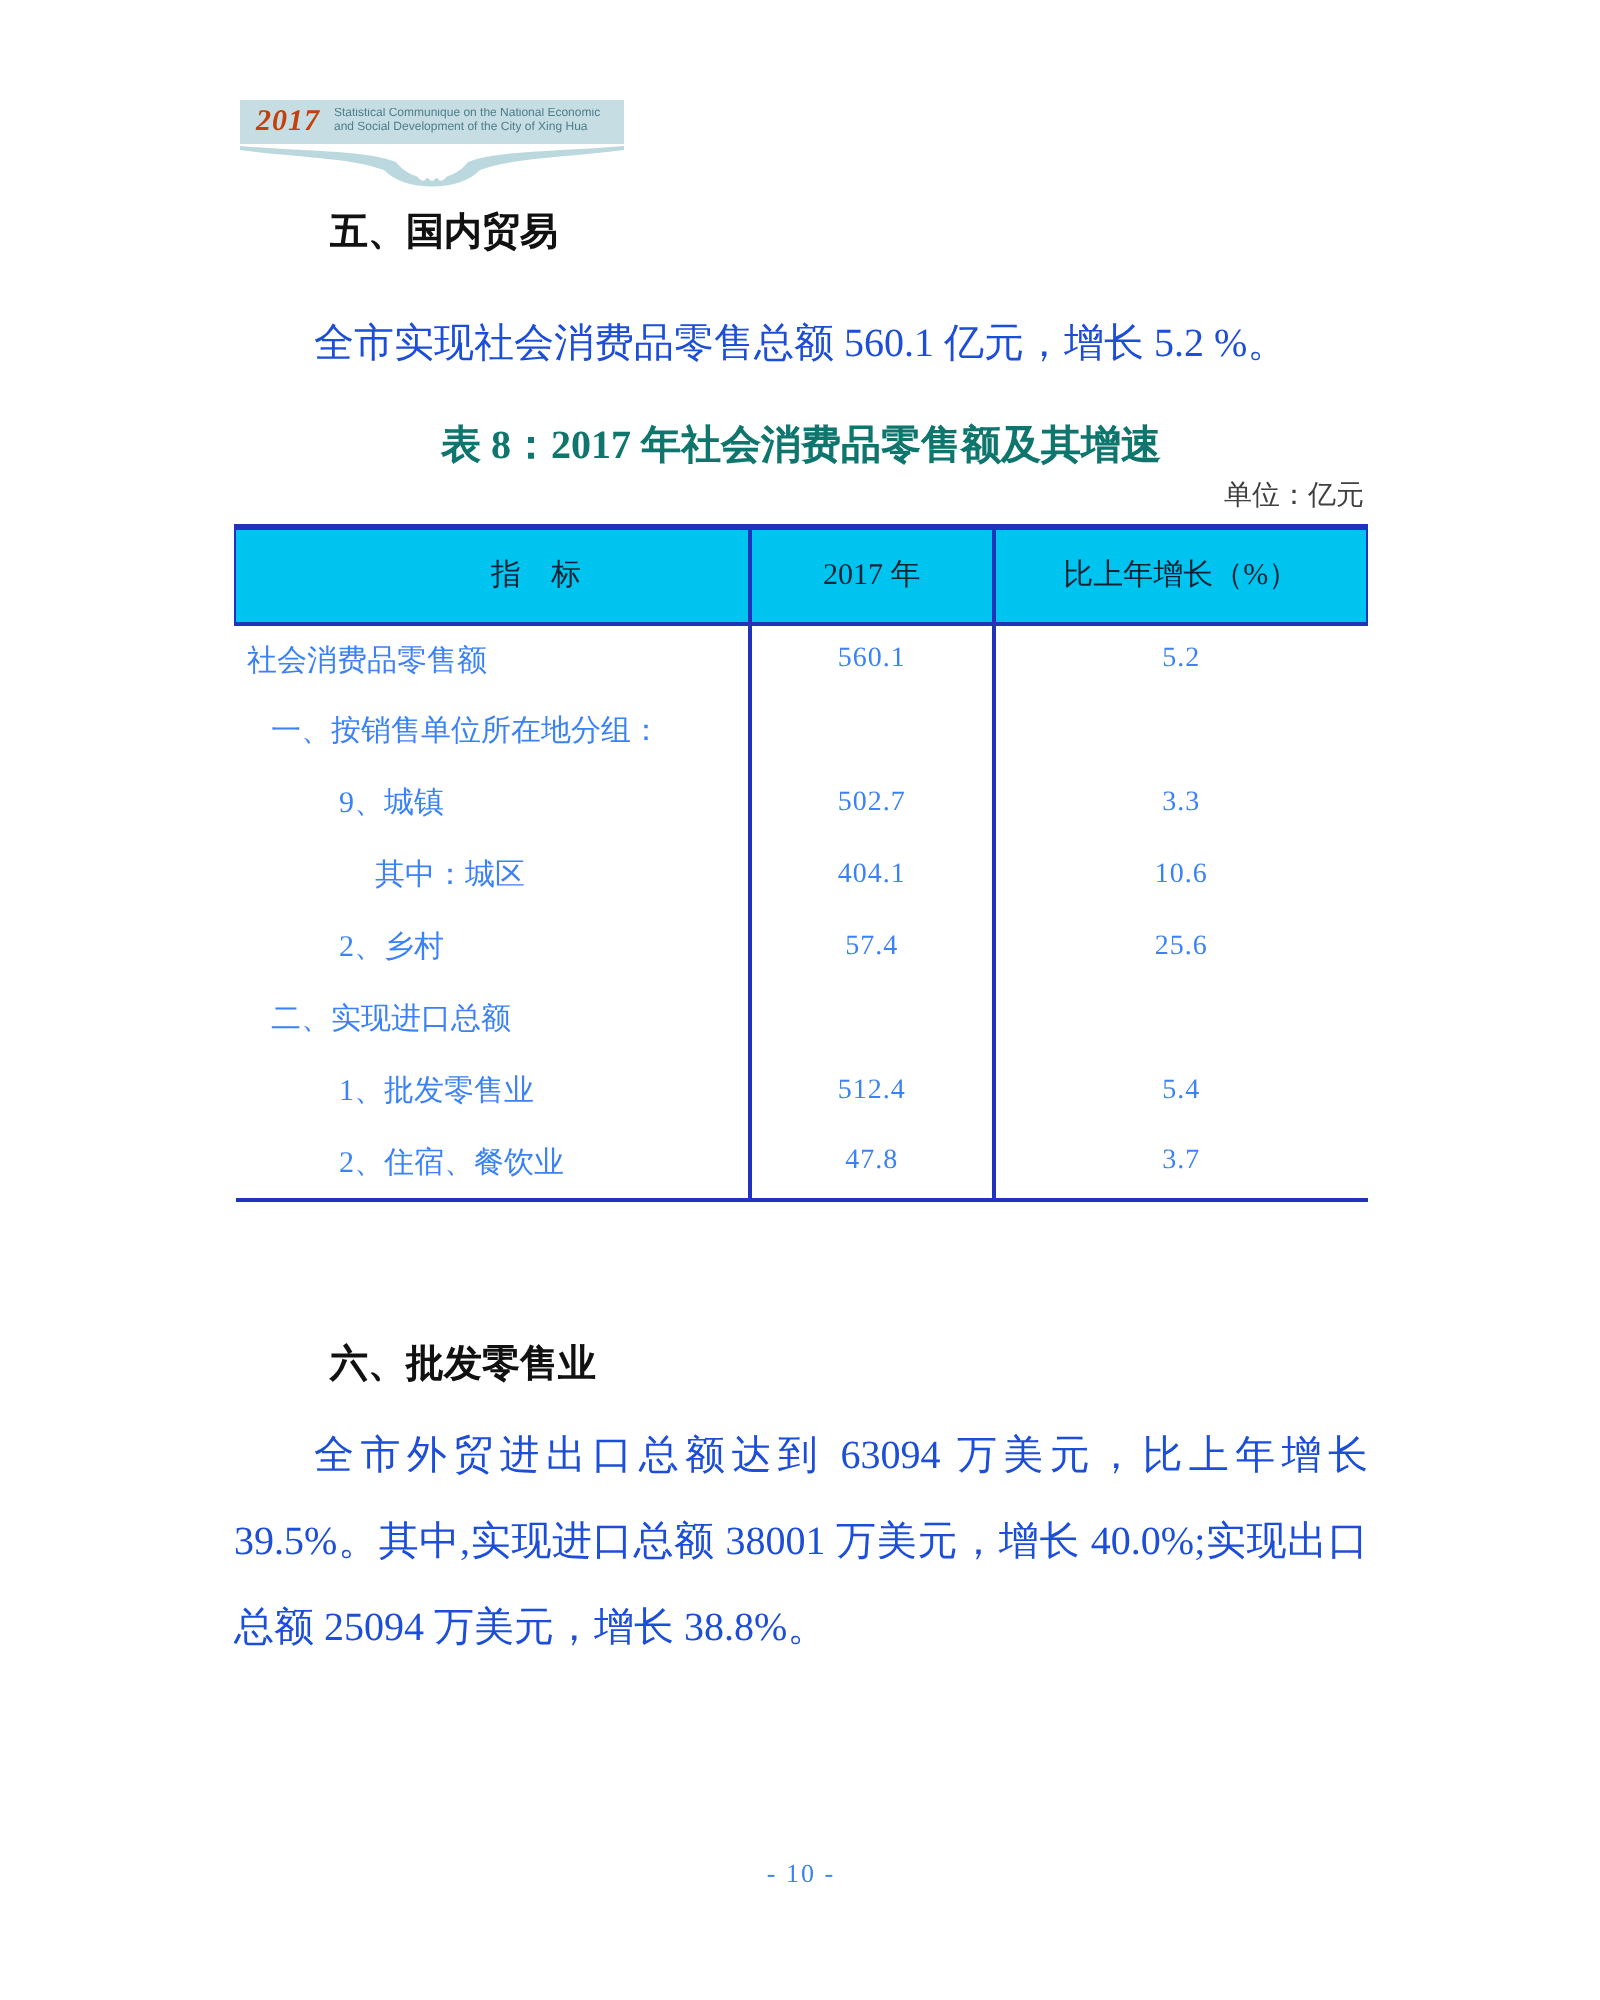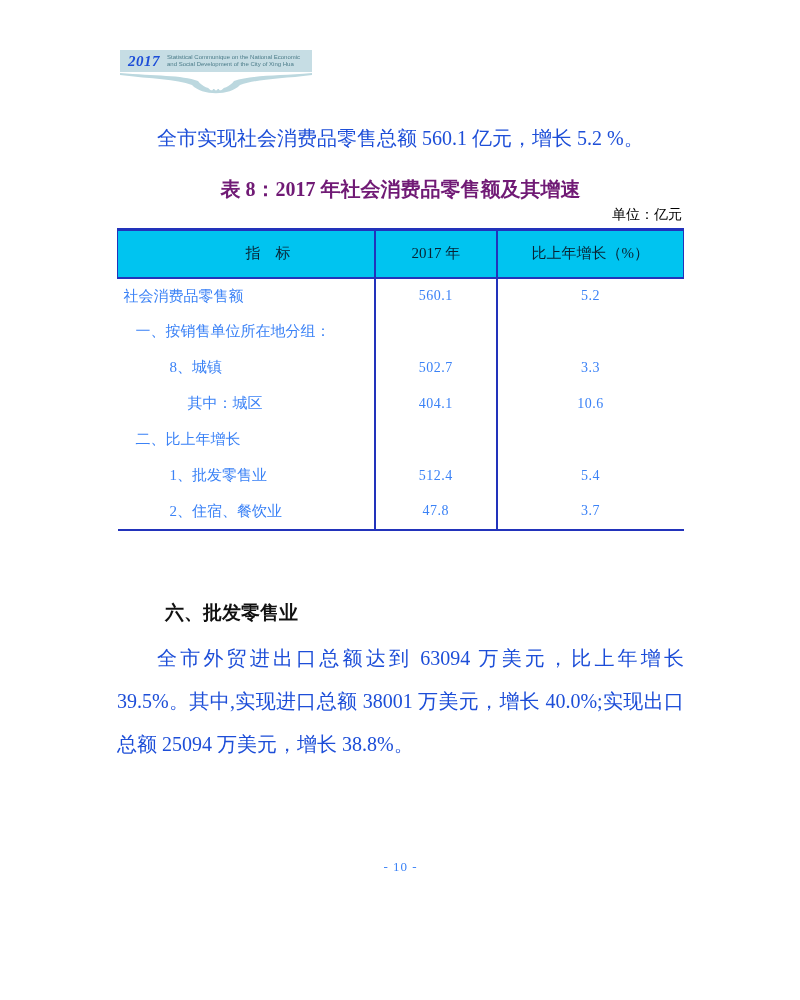--- a/index.html
+++ b/index.html
@@ -17,21 +17,21 @@
   .page{width:567px;margin-left:117px;padding-top:50px;}
 
   
   .banner-wrap{width:192px;margin-left:3px;}
   .banner{
     background:var(--banner-bg);
     height:22px;display:flex;align-items:center;padding:0 6px 0 8px;
   }
   .banner-year{
     font-family:"Liberation Serif",serif;font-style:italic;font-weight:bold;
-    font-size:15px;color:#1d4ed8;margin-right:7px;letter-spacing:0.5px;
+    font-size:15px;color:#c2410c;margin-right:7px;letter-spacing:0.5px;
   }
   .banner-tagline{
     font-family:"Liberation Sans","DejaVu Sans",sans-serif;
     font-size:6px;line-height:7px;color:#4d7d8a;overflow:hidden;white-space:nowrap;
   }
   .banner-svg{display:block;}
 
   
   .section-heading{
     font-family:"Liberation Sans","DejaVu Sans",sans-serif;
@@ -42,24 +42,24 @@
   .para{
     font-size:20px;line-height:30px;text-indent:2em;color:#1d4ed8;
   }
   .para-1{margin-top:27px;}
   .heading-6{margin-top:69px;}
   .para-2{margin-top:11px;line-height:43px;text-align:justify;}
 
   
   .table-title{
     margin-top:22px;text-align:center;
-    font-size:20px;font-weight:bold;line-height:28px;color:#701a75;
+    font-size:20px;font-weight:bold;line-height:28px;color:#0f766e;
   }
   .unit-line{
-    margin-top:3px;text-align:right;font-size:14px;line-height:18px;color:#000000;
+    margin-top:3px;text-align:right;font-size:14px;line-height:18px;color:#404040;
     padding-right:2px;
   }
 
   
   table.stat{
     margin-top:4px;width:567px;border-collapse:collapse;table-layout:fixed;
     border-bottom:2px solid var(--table-border);
   }
   col.c1{width:45.5%;} col.c2{width:21.5%;} col.c3{width:33%;}
   thead th{
@@ -106,20 +106,21 @@
     <svg class="banner-svg" width="192" height="24" viewBox="0 0 192 24">
       <path d="M0,1 C35,4 62,3 78,9 C86,20 106,20 114,9 C130,3 157,4 192,1 L192,3 C160,7 136,7 120,13 C110,24 82,24 72,13 C56,7 32,7 0,3 Z" fill="#bcd8df"></path>
       <g fill="#ffffff">
         <ellipse cx="96" cy="12" rx="2.6" ry="6.5"></ellipse>
         <ellipse cx="89.5" cy="13.5" rx="2.4" ry="5.5" transform="rotate(-32 89.5 13.5)"></ellipse>
         <ellipse cx="102.5" cy="13.5" rx="2.4" ry="5.5" transform="rotate(32 102.5 13.5)"></ellipse>
       </g>
     </svg>
   </div>
 
+  <h2 class="section-heading heading-5">五、国内贸易</h2>
   <p class="para para-1">全市实现社会消费品零售总额 560.1 亿元，增长 5.2 %。</p>
 
   <h3 class="table-title">表 8：2017 年社会消费品零售额及其增速</h3>
   <div class="unit-line">单位：亿元</div>
 
   <table class="stat">
     <colgroup>
         <col class="c1">
         <col class="c2">
         <col class="c3">
@@ -138,34 +139,39 @@
       <td class="c-growth">5.2</td>
     </tr>
 
     <tr>
       <td class="c-label indent-1">一、按销售单位所在地分组：</td>
       <td class="c-v2017"></td>
       <td class="c-growth"></td>
     </tr>
 
     <tr>
-      <td class="c-label indent-2">8、城镇</td>
+      <td class="c-label indent-2">9、城镇</td>
       <td class="c-v2017">502.7</td>
       <td class="c-growth">3.3</td>
     </tr>
 
     <tr>
       <td class="c-label indent-3">其中：城区</td>
       <td class="c-v2017">404.1</td>
       <td class="c-growth">10.6</td>
     </tr>
 
+    <tr>
+      <td class="c-label indent-2">2、乡村</td>
+      <td class="c-v2017">57.4</td>
+      <td class="c-growth">25.6</td>
+    </tr>
 
     <tr>
-      <td class="c-label indent-1">二、比上年增长</td>
+      <td class="c-label indent-1">二、实现进口总额</td>
       <td class="c-v2017"></td>
       <td class="c-growth"></td>
     </tr>
 
     <tr>
       <td class="c-label indent-2">1、批发零售业</td>
       <td class="c-v2017">512.4</td>
       <td class="c-growth">5.4</td>
     </tr>
 

